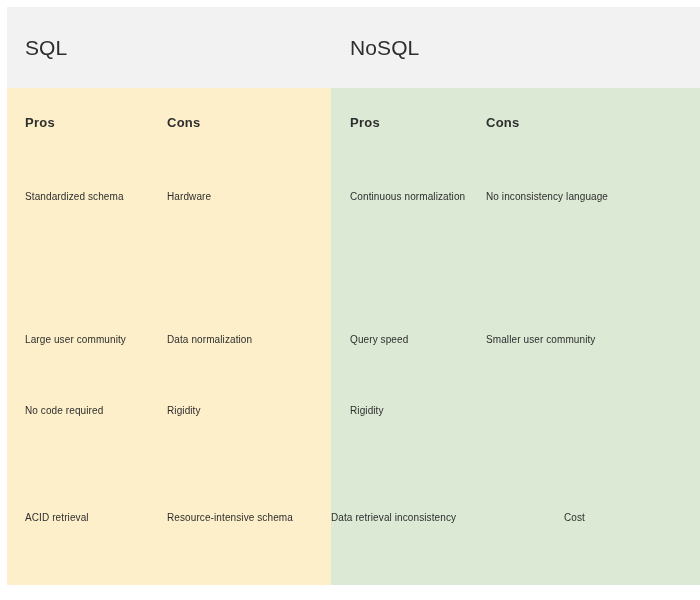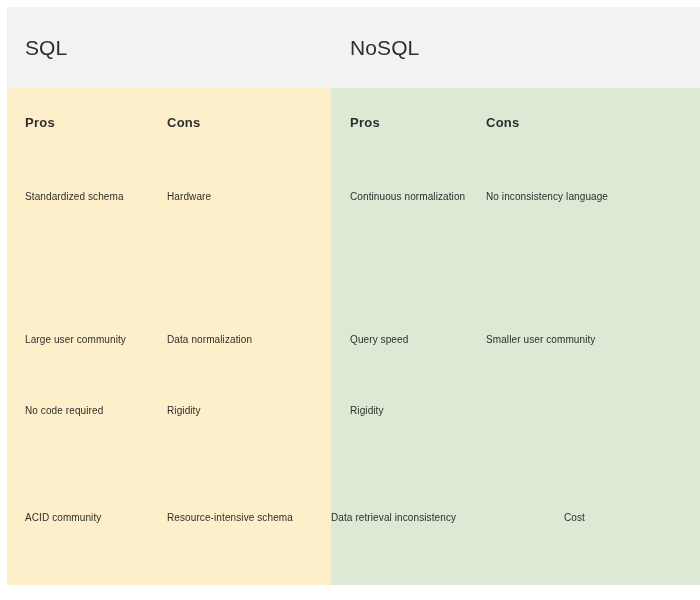--- a/index.html
+++ b/index.html
@@ -131,21 +131,21 @@
           <div class="cell col-pros">Large user community</div>
           <div class="cell col-cons">Data normalization</div>
         </div>
 
         <div class="row band-2">
           <div class="cell col-pros">No code required</div>
           <div class="cell col-cons">Rigidity</div>
         </div>
 
         <div class="row band-3">
-          <div class="cell col-pros">ACID community</div>
+          <div class="cell col-pros">ACID retrieval</div>
           <div class="cell col-cons">Resource-intensive schema</div>
         </div>
 
       </div>
     </div>
   </section>
 
   <section class="panel panel-nosql nosql">
     <header class="panel-header nosql">
       <h2 class="panel-title">NoSQL</h2>

